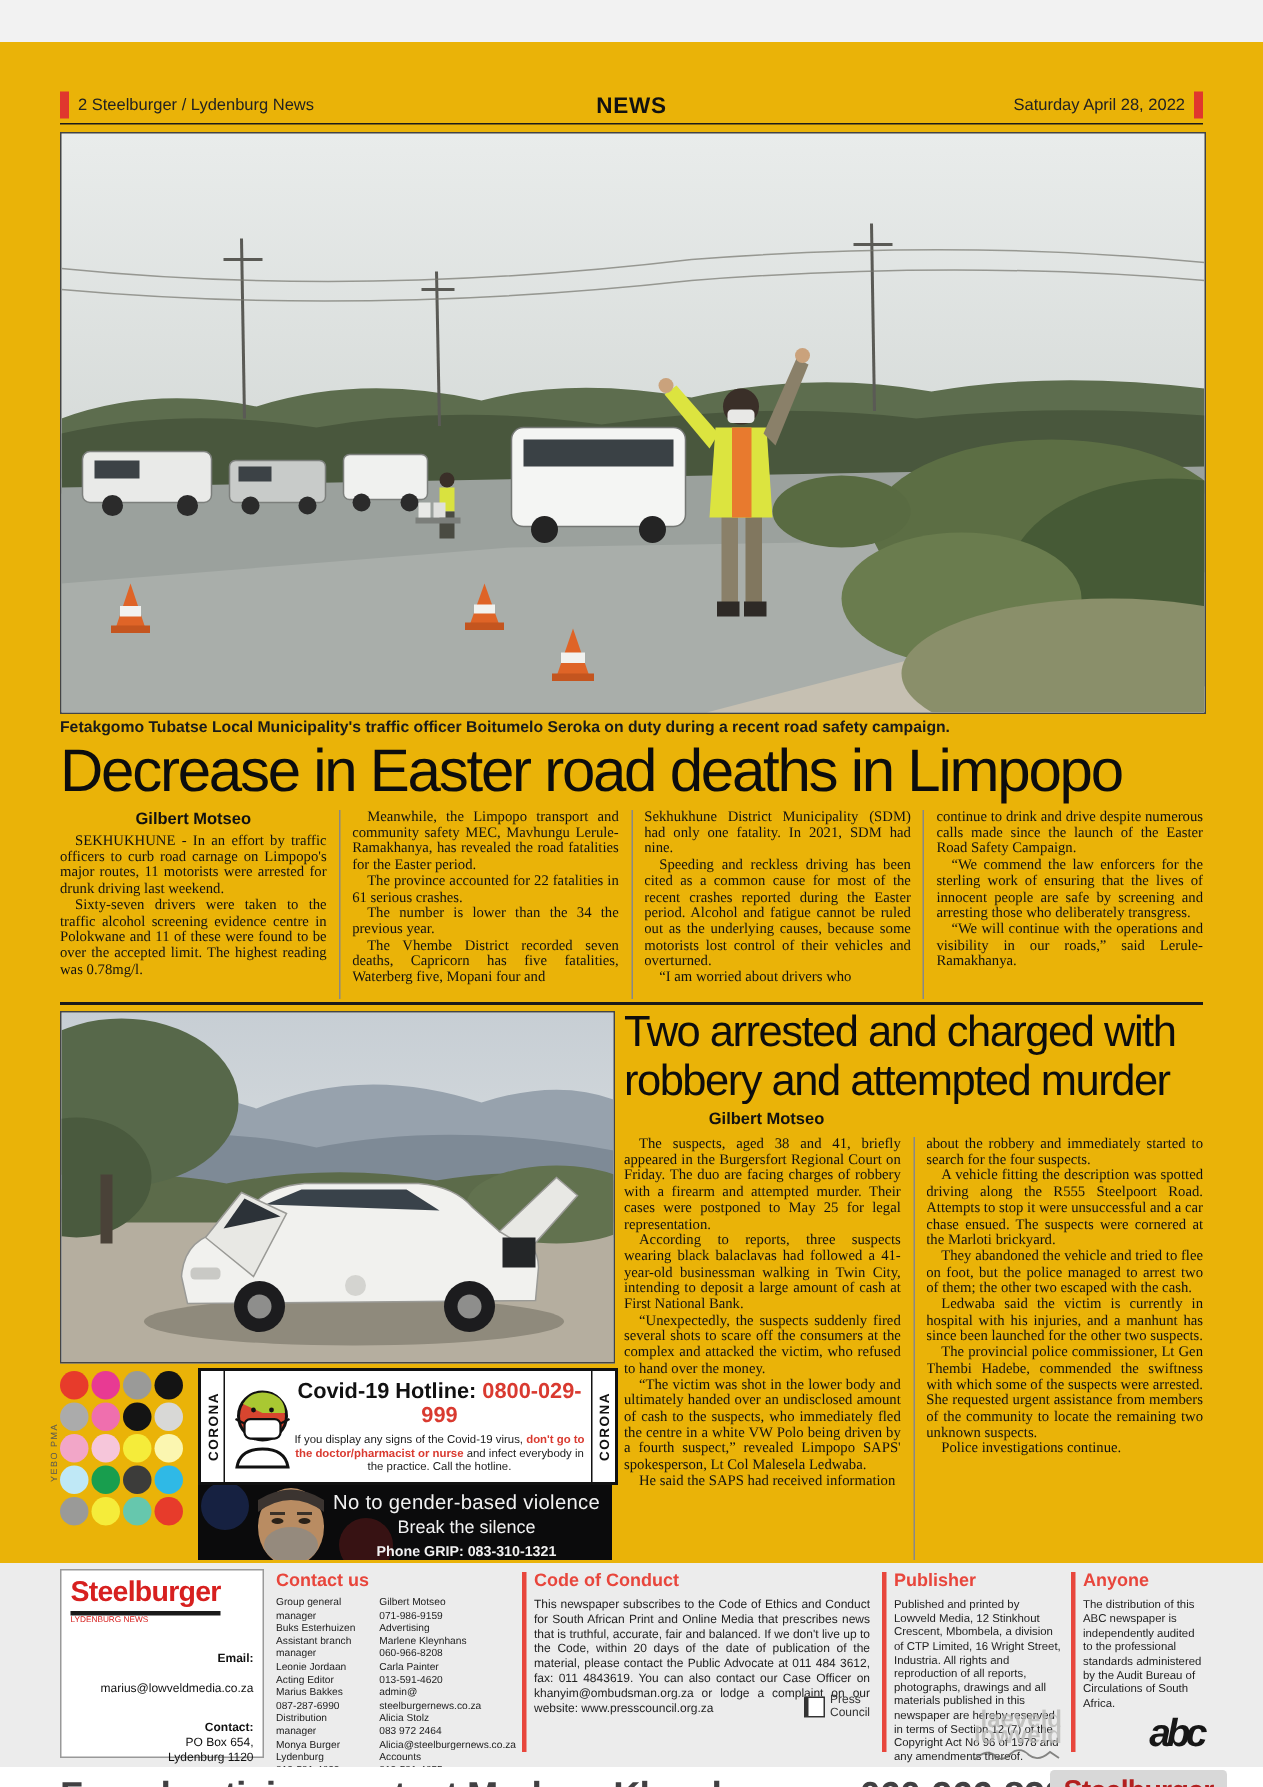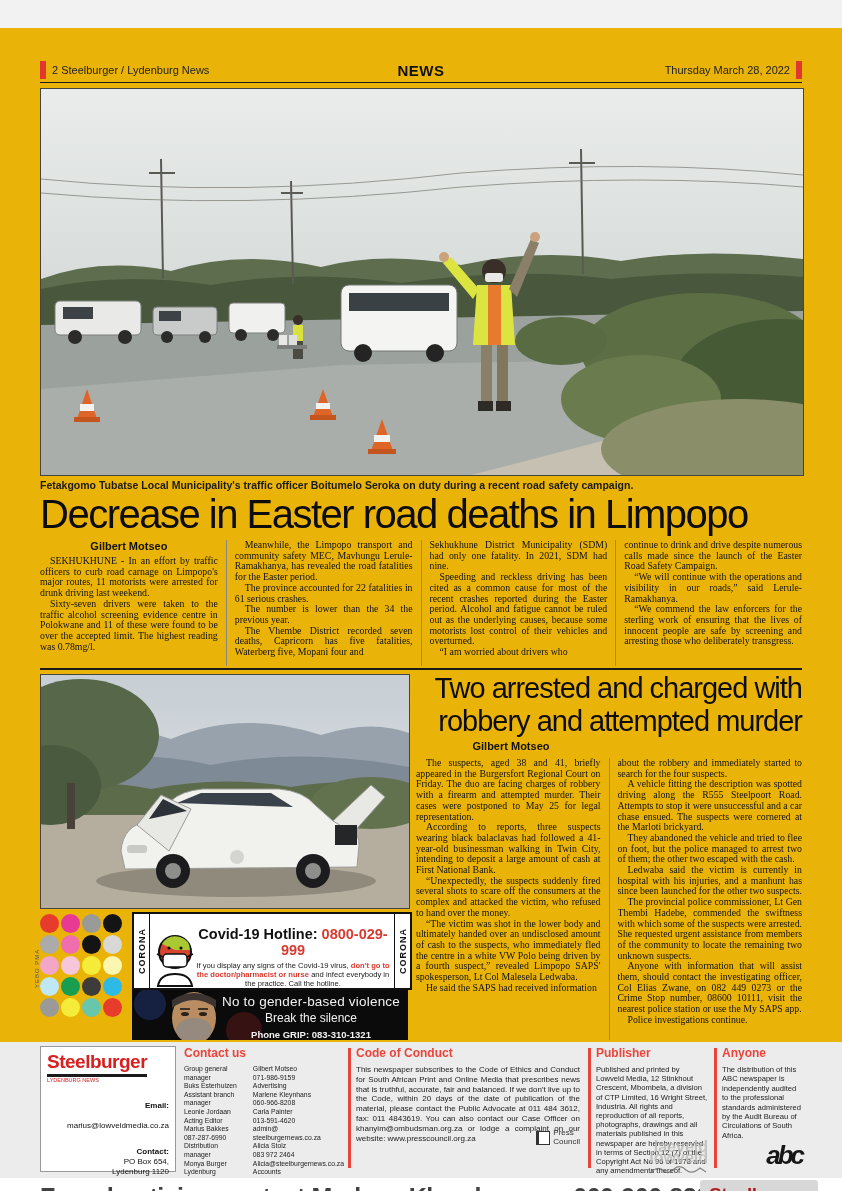--- a/index.html
+++ b/index.html
@@ -27,38 +27,38 @@
   .a1cols{position:absolute;left:40px;top:512px;width:762px;height:126px;display:flex;overflow:hidden;}
   .acol{flex:1;padding-right:8px;margin-right:8px;border-right:1px solid #888;overflow:hidden;}
   .acol:last-child{border-right:none;margin-right:0;padding-right:0;}
   .byline{font-size:11px;font-weight:bold;text-align:center;margin:0 0 4px 0;}
   .body-text p{margin:0;font-family:"Liberation Serif",serif;font-size:9.8px;line-height:10.7px;
                text-indent:10px;text-align:justify;}
   .body-text p.cont{text-indent:0;}
   .rule-h{position:absolute;left:40px;background:#1a1a1a;height:2px;}
   
   .headline2{position:absolute;left:416px;top:644px;width:386px;font-size:29px;font-weight:500;
-             letter-spacing:-1px;line-height:33px;color:#0d0d0d;text-align:right;}
+             letter-spacing:-1px;line-height:33px;color:#0d0d0d;}
   .a2byline{position:absolute;left:416px;top:712px;width:190px;}
   .a2cols{position:absolute;left:416px;top:730px;width:386px;height:282px;display:flex;overflow:hidden;}
   
   .palette{position:absolute;left:40px;top:884px;width:88px;height:128px;display:flex;flex-wrap:wrap;
            align-content:flex-start;gap:2px;padding-top:2px;}
   .pdot{width:19px;height:19px;border-radius:50%;}
   .palette-caption{position:absolute;left:34px;top:960px;font-size:6px;color:#555;
                    transform:rotate(-90deg);transform-origin:left top;letter-spacing:1px;}
   
   .covid{position:absolute;left:132px;top:884px;width:276px;height:74px;border:2px solid #111;
          background:#fff;display:flex;align-items:stretch;}
   .corona-strip{width:15px;background:#fff;color:#111;font-weight:bold;font-size:9px;
                 display:flex;align-items:center;justify-content:center;}
   .corona-strip span{writing-mode:vertical-rl;transform:rotate(180deg);letter-spacing:1px;}
   .corona-strip.left{border-right:1.5px solid #111;}
   .corona-strip.right{border-left:1.5px solid #111;}
-  .covid-mid{flex:1;display:flex;align-items:flex-end;padding:0 4px;}
+  .covid-mid{flex:1;display:flex;align-items:center;padding:0 4px;}
   .covid-texts{flex:1;text-align:center;}
   .covid-title{font-size:14.5px;font-weight:800;}
   .covid-title .num{color:#d93a30;}
   .covid-body{font-size:7.6px;line-height:9px;margin-top:3px;color:#1a1a1a;}
   .covid-body .red{color:#d93a30;font-weight:bold;}
   
   .gbv{position:absolute;left:132px;top:962px;width:276px;height:50px;background:#0b0b0c;overflow:hidden;}
   .gbv-text{position:absolute;right:8px;top:4px;text-align:center;color:#f2f2f2;}
   .gbv-l1{font-size:13.5px;letter-spacing:.2px;}
   .gbv-l2{font-size:12px;margin-top:2px;}
@@ -103,21 +103,21 @@
 </head>
 <body>
 
 <div class="page">
 
   <div class="masthead">
     <div class="hmark left"></div>
     <div class="hmark right"></div>
     <div class="mh-left">2 Steelburger / Lydenburg News</div>
     <div class="mh-center">NEWS</div>
-    <div class="mh-right">Thursday March 28, 2022</div>
+    <div class="mh-right">Saturday April 28, 2022</div>
   </div>
 
   <div class="photo-main">
     <svg width="762" height="386" viewBox="0 0 762 386">
       <defs>
         <linearGradient id="sky" x1="0" y1="0" x2="0" y2="1">
           <stop offset="0" stop-color="#e9eceb"></stop>
             <stop offset="1" stop-color="#c6ccc9"></stop>
         </linearGradient>
       </defs>
@@ -234,22 +234,22 @@
       <p>The number is lower than the 34 the previous year.</p>
       <p>The Vhembe District recorded seven deaths, Capricorn has five fatalities, Waterberg five, Mopani four and</p>
     </div>
     <div class="acol body-text">
       <p class="cont">Sekhukhune District Municipality (SDM) had only one fatality. In 2021, SDM had nine.</p>
       <p>Speeding and reckless driving has been cited as a common cause for most of the recent crashes reported during the Easter period. Alcohol and fatigue cannot be ruled out as the underlying causes, because some motorists lost control of their vehicles and overturned.</p>
       <p>“I am worried about drivers who</p>
     </div>
     <div class="acol body-text">
       <p class="cont">continue to drink and drive despite numerous calls made since the launch of the Easter Road Safety Campaign.</p>
+      <p>“We commend the law enforcers for the sterling work of ensuring that the lives of innocent people are safe by screening and arresting those who deliberately transgress.</p>
       <p>“We will continue with the operations and visibility in our roads,” said Lerule-Ramakhanya.</p>
-      <p>“We commend the law enforcers for the sterling work of ensuring that the lives of innocent people are safe by screening and arresting those who deliberately transgress.</p>
     </div>
   </div>
   <div class="rule-h" style="top:640px;width:762px;"></div>
 
   <div class="photo-car">
     <svg width="368" height="233" viewBox="0 0 368 233">
       <defs>
         <linearGradient id="sky2" x1="0" y1="0" x2="0" y2="1">
           <stop offset="0" stop-color="#c7ced4"></stop>
             <stop offset="1" stop-color="#e4e8e8"></stop>
@@ -298,21 +298,20 @@
       <p>“Unexpectedly, the suspects suddenly fired several shots to scare off the consumers at the complex and attacked the victim, who refused to hand over the money.</p>
       <p>“The victim was shot in the lower body and ultimately handed over an undisclosed amount of cash to the suspects, who immediately fled the centre in a white VW Polo being driven by a fourth suspect,” revealed Limpopo SAPS' spokesperson, Lt Col Malesela Ledwaba.</p>
       <p>He said the SAPS had received information</p>
     </div>
     <div class="acol body-text">
       <p class="cont">about the robbery and immediately started to search for the four suspects.</p>
       <p>A vehicle fitting the description was spotted driving along the R555 Steelpoort Road. Attempts to stop it were unsuccessful and a car chase ensued. The suspects were cornered at the Marloti brickyard.</p>
       <p>They abandoned the vehicle and tried to flee on foot, but the police managed to arrest two of them; the other two escaped with the cash.</p>
       <p>Ledwaba said the victim is currently in hospital with his injuries, and a manhunt has since been launched for the other two suspects.</p>
       <p>The provincial police commissioner, Lt Gen Thembi Hadebe, commended the swiftness with which some of the suspects were arrested. She requested urgent assistance from members of the community to locate the remaining two unknown suspects.</p>
-      <p>Anyone with information that will assist them, should contact the investigating officer, Col Elias Zwane, on 082 449 0273 or the Crime Stop number, 08600 10111, visit the nearest police station or use the My SAPS app.</p>
       <p>Police investigations continue.</p>
     </div>
   </div>
 
   <div class="palette">
       <div class="pdot" style="background: rgb(231, 59, 43);"></div>
       <div class="pdot" style="background: rgb(232, 58, 147);"></div>
       <div class="pdot" style="background: rgb(154, 154, 152);"></div>
       <div class="pdot" style="background: rgb(20, 20, 20);"></div>
       <div class="pdot" style="background: rgb(171, 171, 171);"></div>

